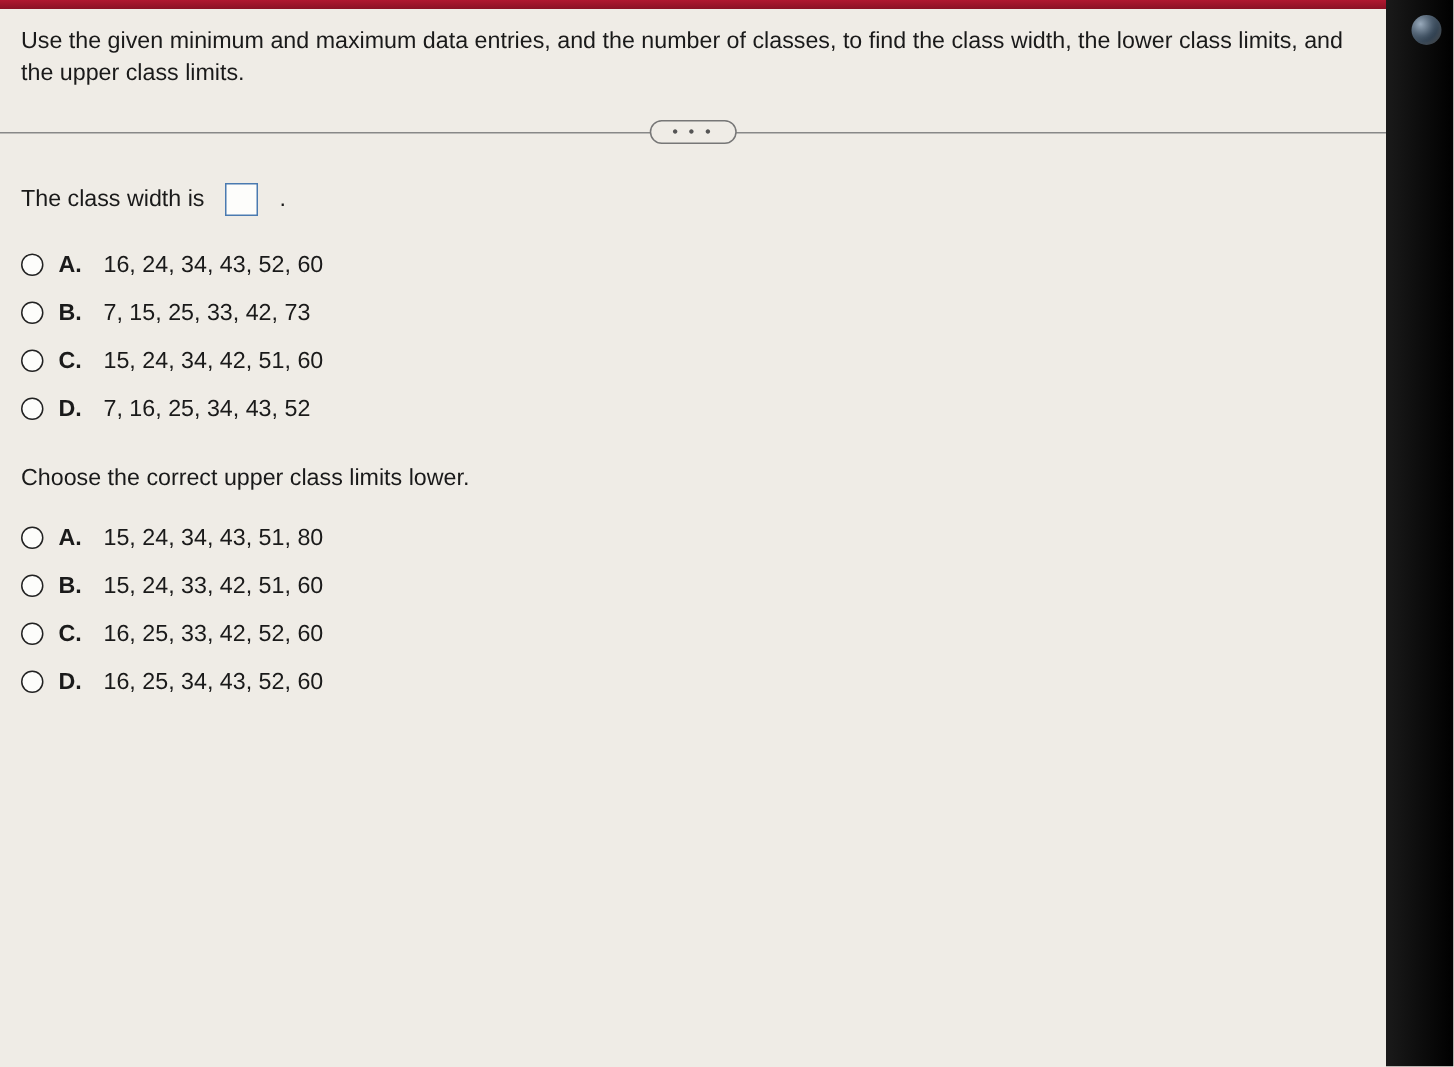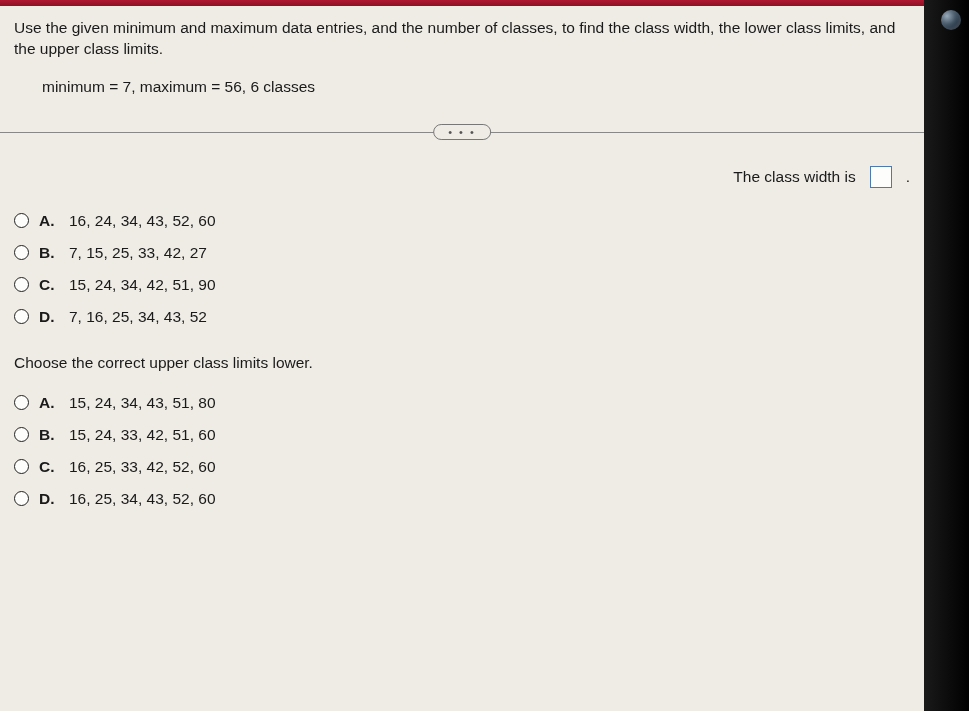--- a/index.html
+++ b/index.html
@@ -73,21 +73,20 @@
       font-size: 11px;
       letter-spacing: 2px;
       color: #555;
       cursor: pointer;
     }
     .fill-line {
       margin-bottom: 24px;
       display: flex;
       align-items: center;
       gap: 14px;
-      justify-content: flex-end;
     }
     .input-box {
       display: inline-block;
       width: 22px;
       height: 22px;
       border: 1.5px solid #4a7ab0;
       background: #fdfdfb;
       vertical-align: middle;
     }
     .question-prompt {
@@ -134,21 +133,20 @@
 
 <div class="top-bar"></div>
 <div class="outer-frame">
   <div class="crescent"></div>
 </div>
 
 <div class="content">
 
   <div class="instruction">Use the given minimum and maximum data entries, and the number of classes, to find the class width, the lower class limits, and the upper class limits.</div>
 
-  <div class="params">minimum = 7,  maximum = 56, 6 classes</div>
 
   <div class="divider-row">
     <div class="divider-line"></div>
     <div class="ellipsis-pill">
       <span>• • •</span>
     </div>
   </div>
 
   <div class="fill-line">
     <span>The class width is</span>
@@ -159,26 +157,26 @@
 
   <div class="options">
     <div class="option-row">
       <span class="radio"></span>
       <span class="opt-letter">A.</span>
       <span class="opt-text">16, 24, 34, 43, 52, 60</span>
     </div>
     <div class="option-row">
       <span class="radio"></span>
       <span class="opt-letter">B.</span>
-      <span class="opt-text">7, 15, 25, 33, 42, 27</span>
+      <span class="opt-text">7, 15, 25, 33, 42, 73</span>
     </div>
     <div class="option-row">
       <span class="radio"></span>
       <span class="opt-letter">C.</span>
-      <span class="opt-text">15, 24, 34, 42, 51, 90</span>
+      <span class="opt-text">15, 24, 34, 42, 51, 60</span>
     </div>
     <div class="option-row">
       <span class="radio"></span>
       <span class="opt-letter">D.</span>
       <span class="opt-text">7, 16, 25, 34, 43, 52</span>
     </div>
   </div>
 
   <div class="question-prompt">Choose the correct upper class limits lower.</div>
 

